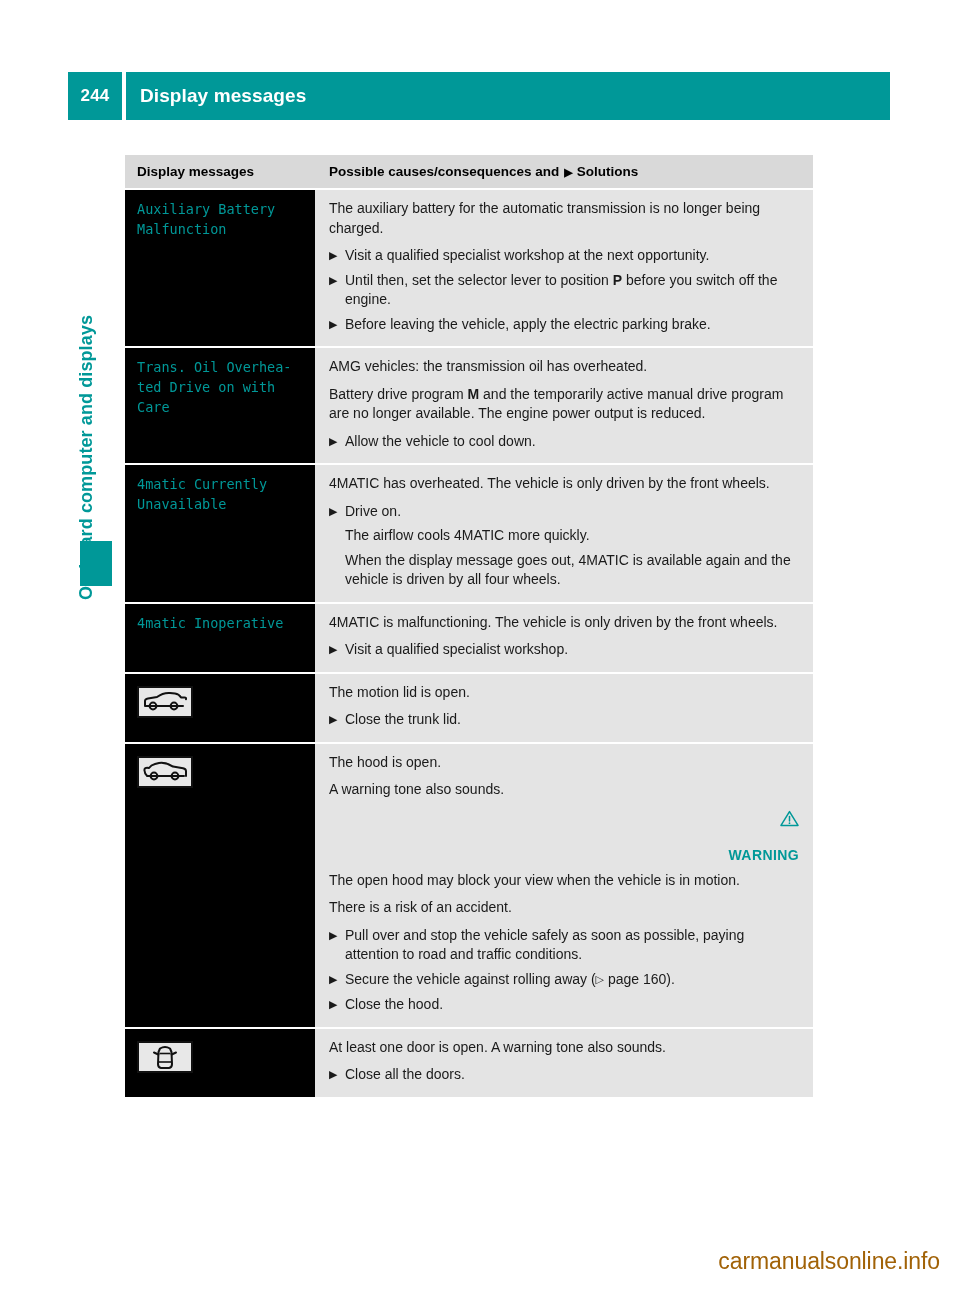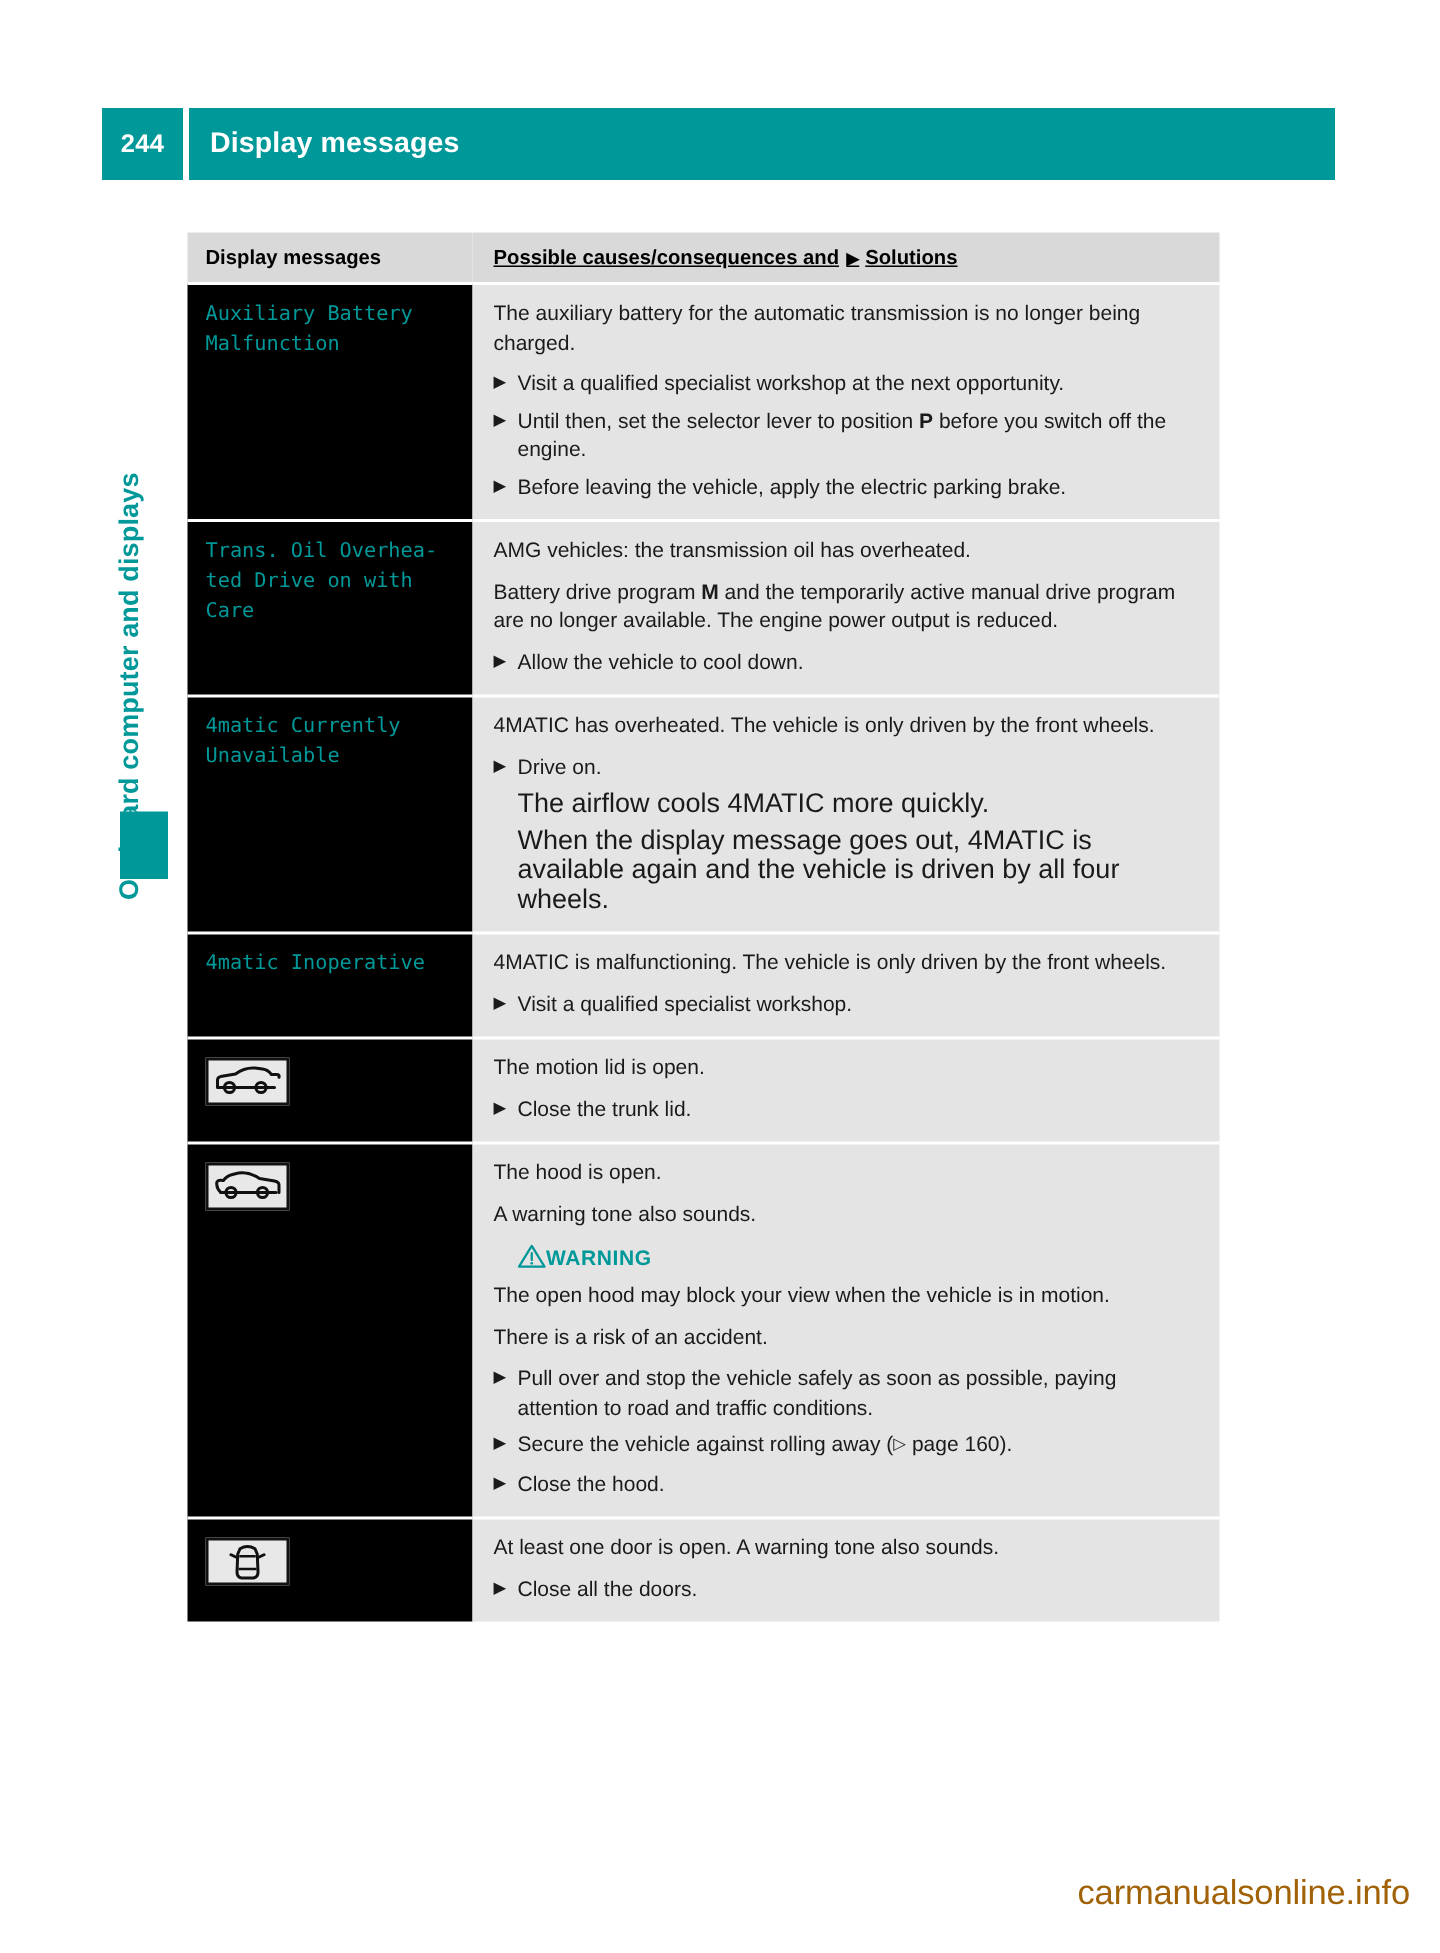--- a/index.html
+++ b/index.html
@@ -105,21 +105,21 @@
     background: #d9d9d9;
     font-size: 13.5px;
     font-weight: bold;
     color: #000000;
     text-align: left;
     padding: 9px 12px 9px 12px;
     vertical-align: top;
     border: none;
   }
   #messages-table thead th.th-msg { padding-left: 12px; }
-  #messages-table thead th.th-desc { padding-left: 14px; text-decoration: underline; }
+  #messages-table thead th.th-desc { padding-left: 14px; }
 
   #messages-table tbody td {
     vertical-align: top;
     border-top: 2px solid #ffffff;
     padding: 0;
   }
   #messages-table tbody td.cell-msg {
     background: #000000;
     padding: 9px 8px 12px 12px;
   }
@@ -159,36 +159,37 @@
     flex: 0 0 auto;
     width: 16px;
     font-size: 11px;
     line-height: 19.5px;
     color: #1a1a1a;
   }
   .bullet-text { flex: 1 1 auto; }
 
   .sub-line {
     margin-left: 16px;
-    font-size: 18px;
+    font-size: 14px;
     color: #1a1a1a;
     line-height: 19.5px;
     margin-bottom: 5px;
   }
   .sub-line:last-child { margin-bottom: 0; }
 
   .bold-inline { font-weight: bold; }
 
   
   .warning-block {
     margin: 10px 0 8px 0;
     display: flex;
-    align-items: center;
-    gap: 0;
+    align-items: flex-end;
+    gap: 20px;
     padding-left: 16px;
+    flex-direction: column;
   }
   .warning-title {
     color: #009898;
     font-size: 14px;
     font-weight: bold;
     letter-spacing: 0.4px;
   }
   .warn-tri { display: block; }
 
   

